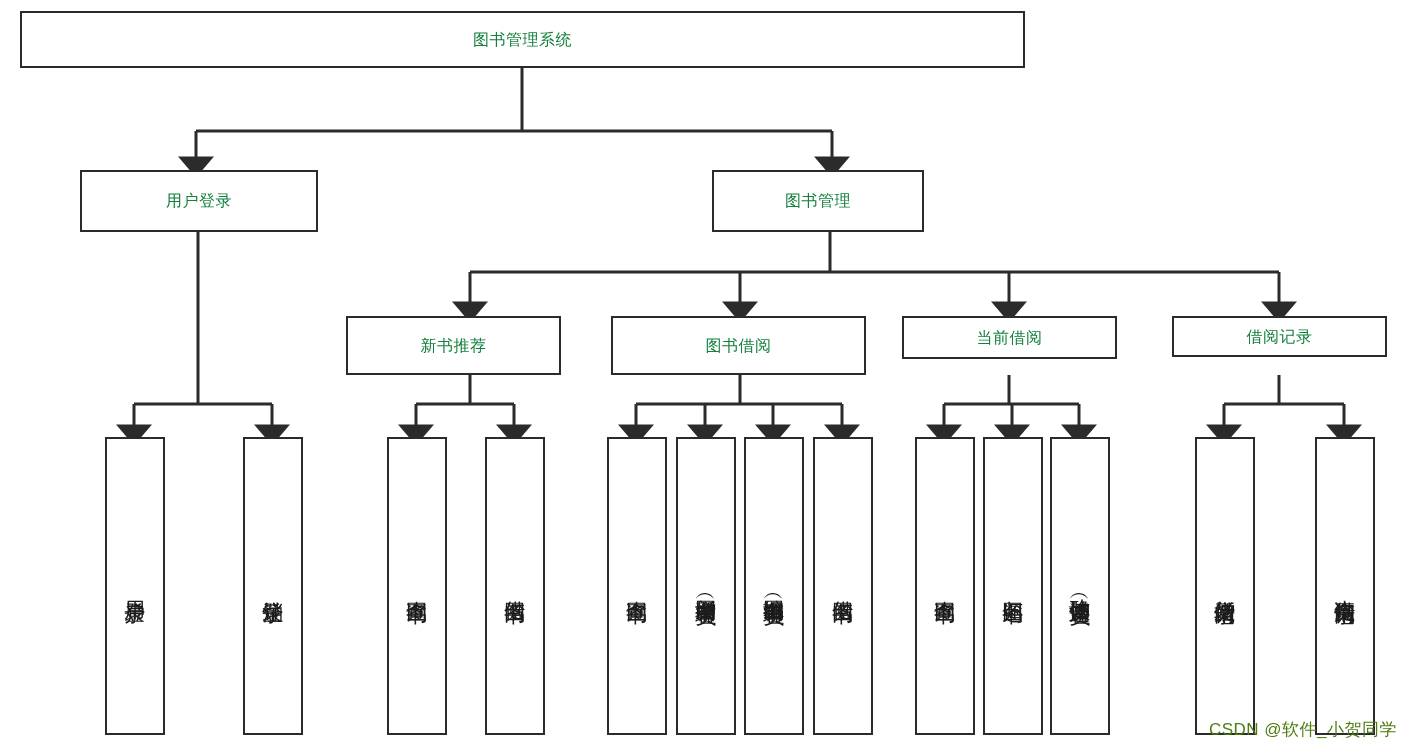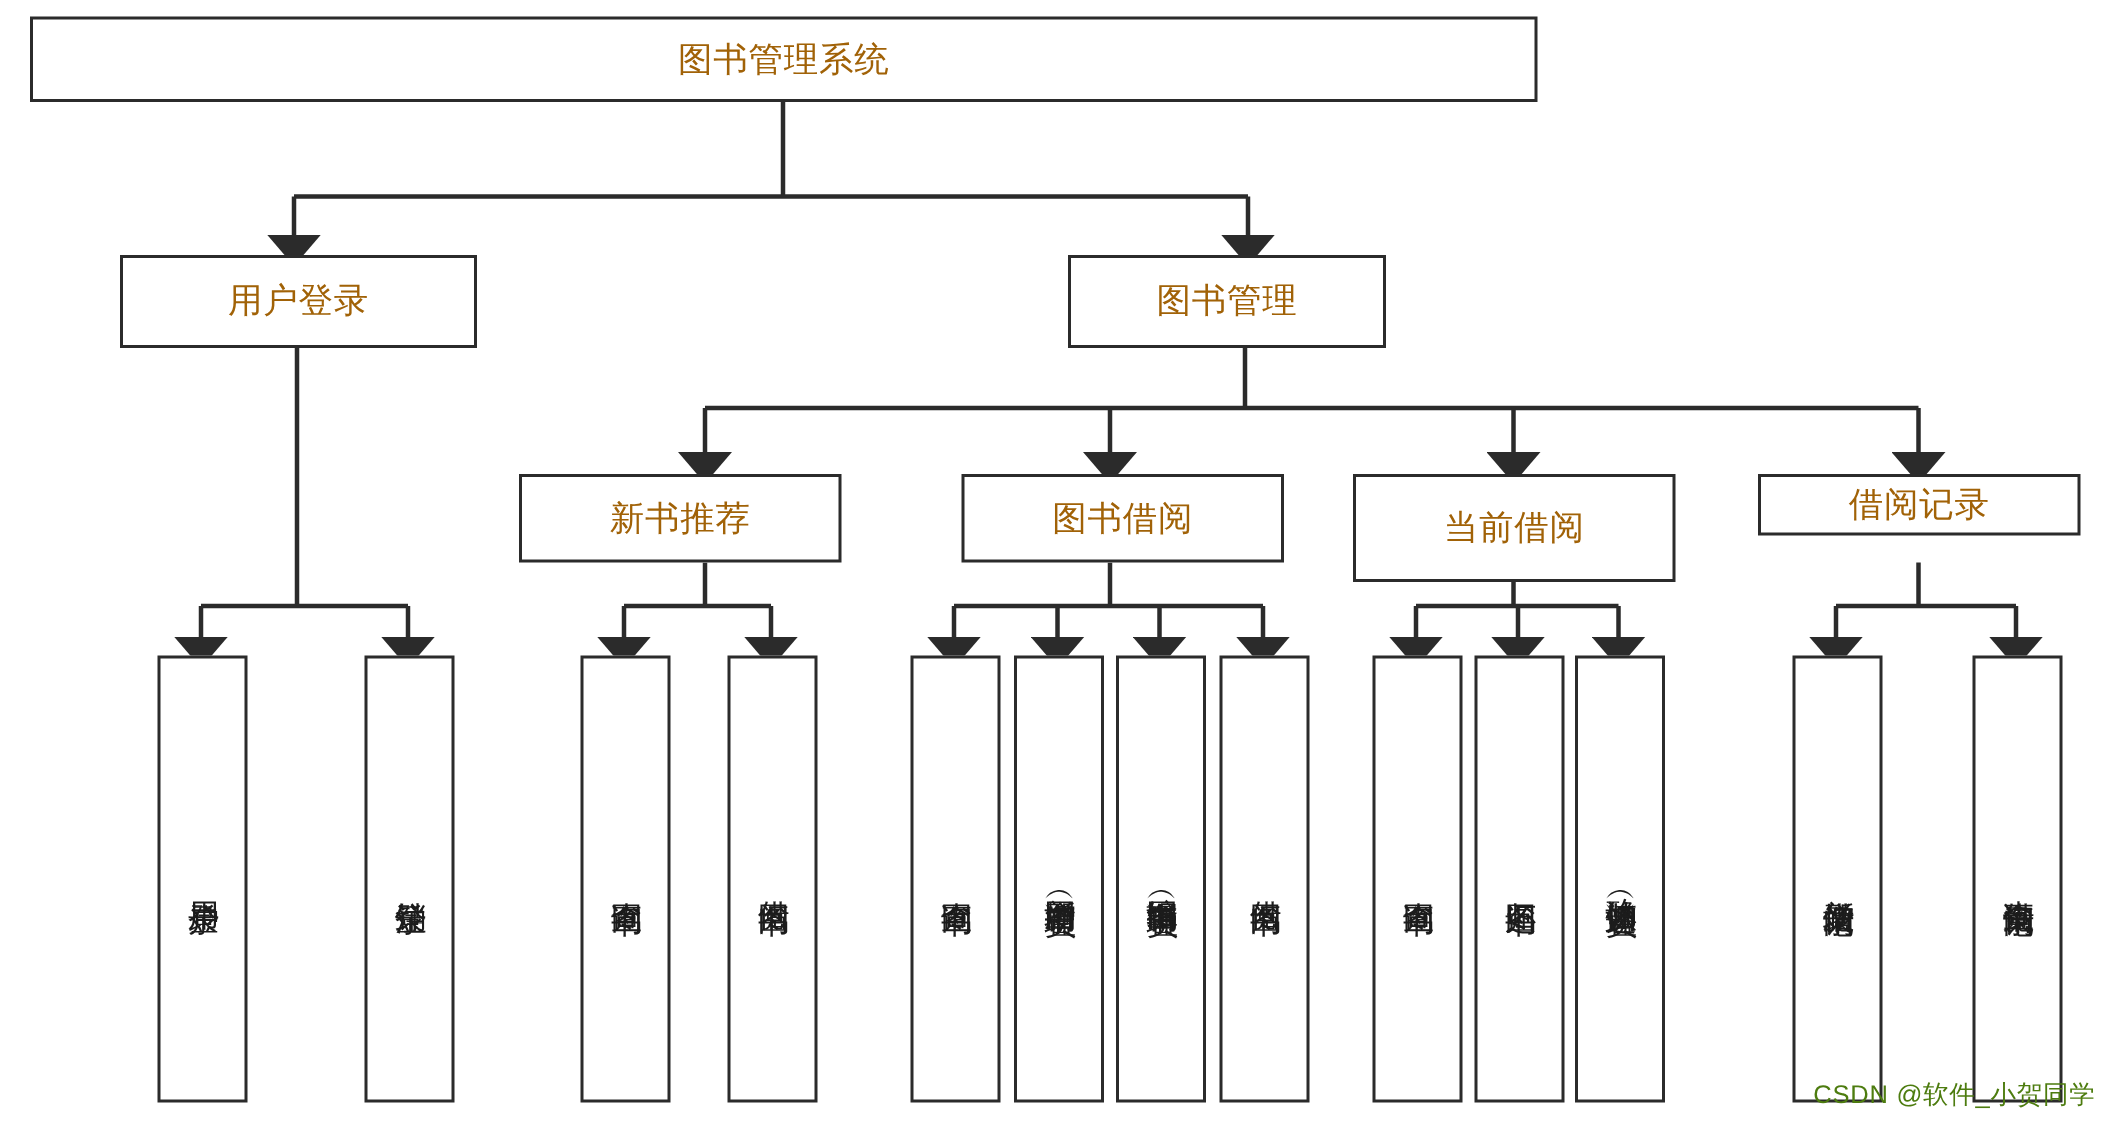--- a/index.html
+++ b/index.html
@@ -31,22 +31,22 @@
     position: absolute;
     box-sizing: border-box;
     background: #ffffff;
     border: 2px solid #2b2b2b;
     display: flex;
     align-items: center;
     justify-content: center;
     overflow: hidden;
   }
   .node-label-h {
-    font-size: 23px;
-    color: #a16207;
+    font-size: 16px;
+    color: #15803d;
     line-height: 1.1;
     white-space: nowrap;
     letter-spacing: 0.5px;
   }
   .node-label-v {
     font-size: 21px;
     color: #1c1c1c;
     writing-mode: vertical-rl;
     text-orientation: upright;
     line-height: 1.32;
@@ -127,24 +127,24 @@
   <div class="node-box" style="left:80px; top:170px; width:238px; height:62px;">
     <span class="node-label-h">用户登录</span>
   </div>
   <div class="node-box" style="left:712px; top:170px; width:212px; height:62px;">
     <span class="node-label-h">图书管理</span>
   </div>
 
   <div class="node-box" style="left:346px; top:316px; width:215px; height:59px;">
     <span class="node-label-h">新书推荐</span>
   </div>
-  <div class="node-box" style="left:641px; top:316px; width:215px; height:59px;">
+  <div class="node-box" style="left:611px; top:316px; width:255px; height:59px;">
     <span class="node-label-h">图书借阅</span>
   </div>
-  <div class="node-box" style="left:902px; top:316px; width:215px; height:72px;">
+  <div class="node-box" style="left:902px; top:316px; width:215px; height:43px;">
     <span class="node-label-h">当前借阅</span>
   </div>
   <div class="node-box" style="left:1172px; top:316px; width:215px; height:41px;">
     <span class="node-label-h">借阅记录</span>
   </div>
 
   <div class="node-box" style="left:105px; top:437px; width:60px; height:298px;">
     <span class="node-label-v">用户登录</span>
   </div>
   <div class="node-box" style="left:243px; top:437px; width:60px; height:298px;">

